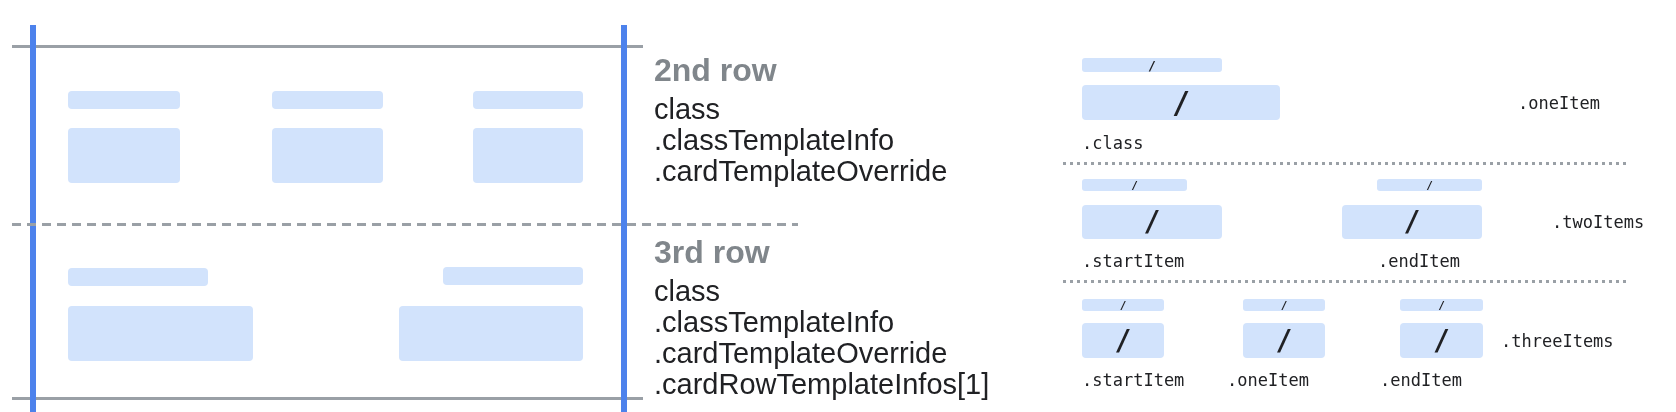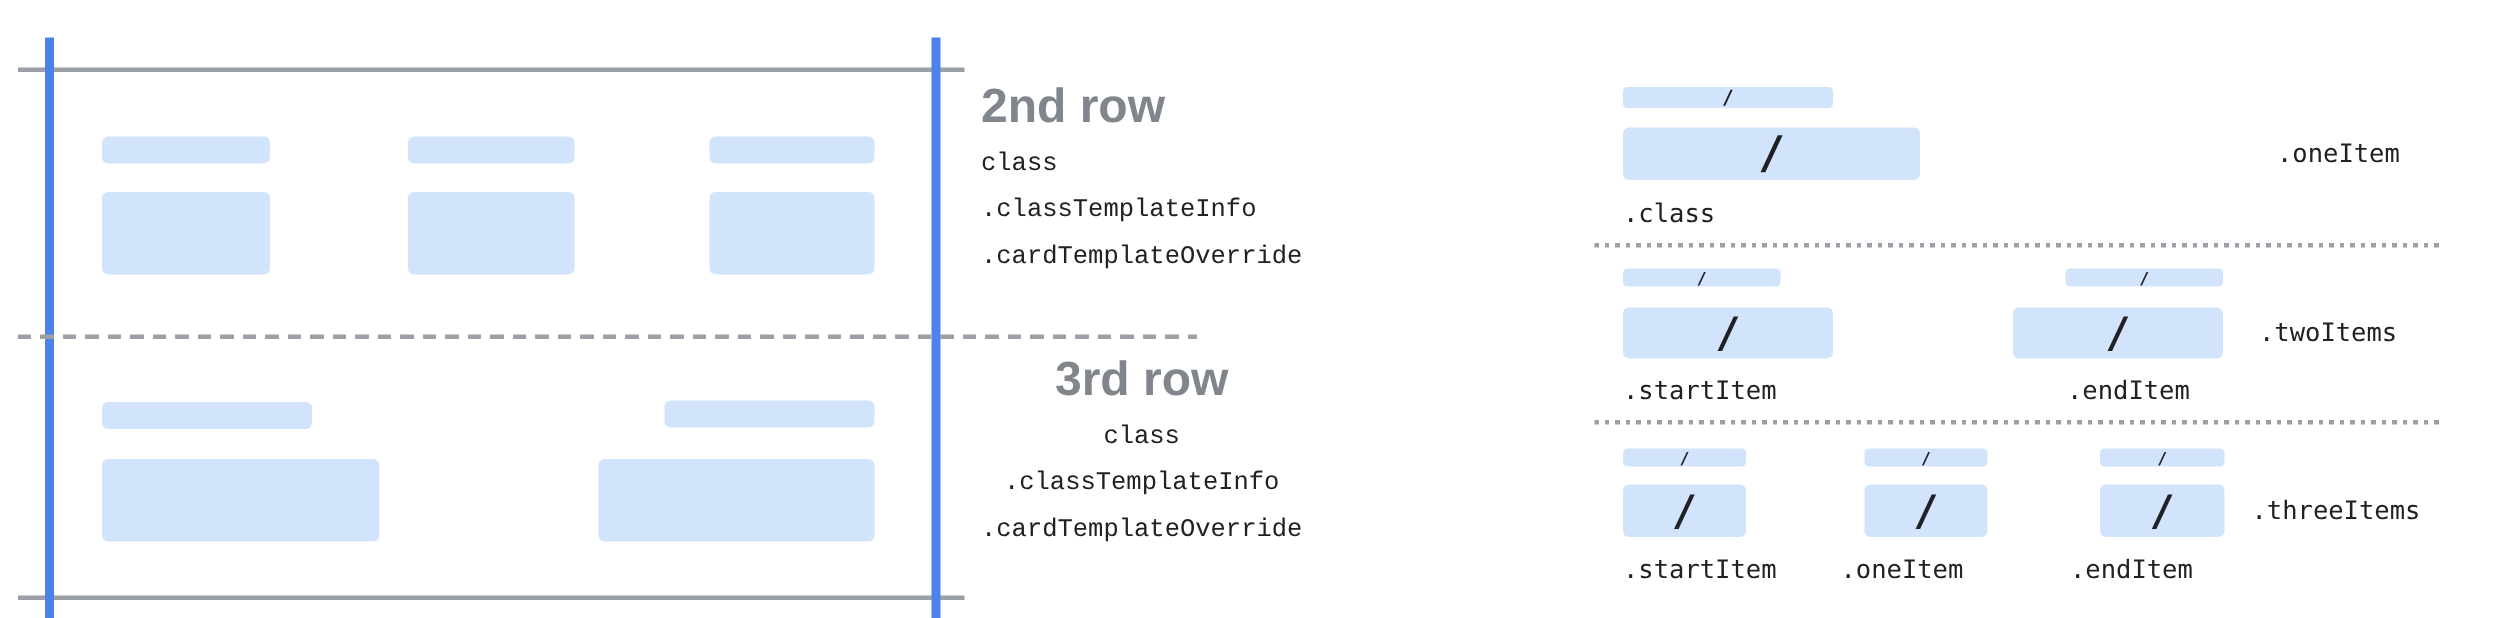--- a/index.html
+++ b/index.html
@@ -16,21 +16,21 @@
   }
   .ph{position:absolute;background:#d2e3fc;border-radius:4px;}
   
   .anno{position:absolute;left:654px;}
   .row-heading{
     font-family:"Liberation Sans",sans-serif;font-weight:700;font-size:32px;
     line-height:36px;color:#80868b;white-space:nowrap;
   }
   .path{margin-top:6px;}
   .path-line{
-    font-family:Liberation Mono, monospace;font-size:17px;
+    font-family:Liberation Sans, sans-serif;font-size:29px;
     line-height:31px;color:#202124;white-space:nowrap;
   }
   
   .bar{
     position:absolute;background:#d2e3fc;border-radius:4px;
     display:flex;align-items:center;justify-content:center;
   }
   .bar-sm{border-radius:3px;}
   .slash{
     font-family:"DejaVu Sans Mono","Liberation Mono",monospace;font-weight:700;
@@ -76,26 +76,27 @@
   </div>
 
   <div class="anno" style="top:34px;">
     <div class="row-heading">2nd row</div>
     <div class="path">
       <div class="path-line">class</div>
       <div class="path-line">.classTemplateInfo</div>
       <div class="path-line">.cardTemplateOverride</div>
     </div>
   </div>
-  <div class="anno" style="top:216px;text-align:center;">
+  <div class="anno" style="top:216px;">
     <div class="row-heading">3rd row</div>
     <div class="path">
       <div class="path-line">class</div>
       <div class="path-line">.classTemplateInfo</div>
       <div class="path-line">.cardTemplateOverride</div>
+      <div class="path-line">.cardRowTemplateInfos[1]</div>
     </div>
   </div>
 
   <div>
     <div class="bar bar-sm" style="left:1082px;top:40px;width:140px;height:14px;">
       <span class="slash slash-sm">/</span>
     </div>
     <div class="bar" style="left:1082px;top:67px;width:198px;height:35px;">
       <span class="slash slash-lg">/</span>
     </div>
@@ -112,21 +113,21 @@
       <span class="slash slash-xs">/</span>
     </div>
     <div class="bar" style="left:1082px;top:187px;width:140px;height:34px;">
       <span class="slash slash-md">/</span>
     </div>
     <div class="bar" style="left:1342px;top:187px;width:140px;height:34px;">
       <span class="slash slash-md">/</span>
     </div>
     <div class="mono-label" style="left:1082px;top:231px;">.startItem</div>
     <div class="mono-label" style="left:1378px;top:231px;">.endItem</div>
-    <div class="mono-label" style="left:1506px;top:192px;">.twoItems</div>
+    <div class="mono-label" style="left:1552px;top:192px;">.twoItems</div>
     <div class="dotted" style="left:1063px;top:262px;width:567px;"></div>
   </div>
 
   <div>
     <div class="bar bar-sm" style="left:1082px;top:281px;width:82px;height:12px;">
       <span class="slash slash-xs">/</span>
     </div>
     <div class="bar bar-sm" style="left:1243px;top:281px;width:82px;height:12px;">
       <span class="slash slash-xs">/</span>
     </div>

